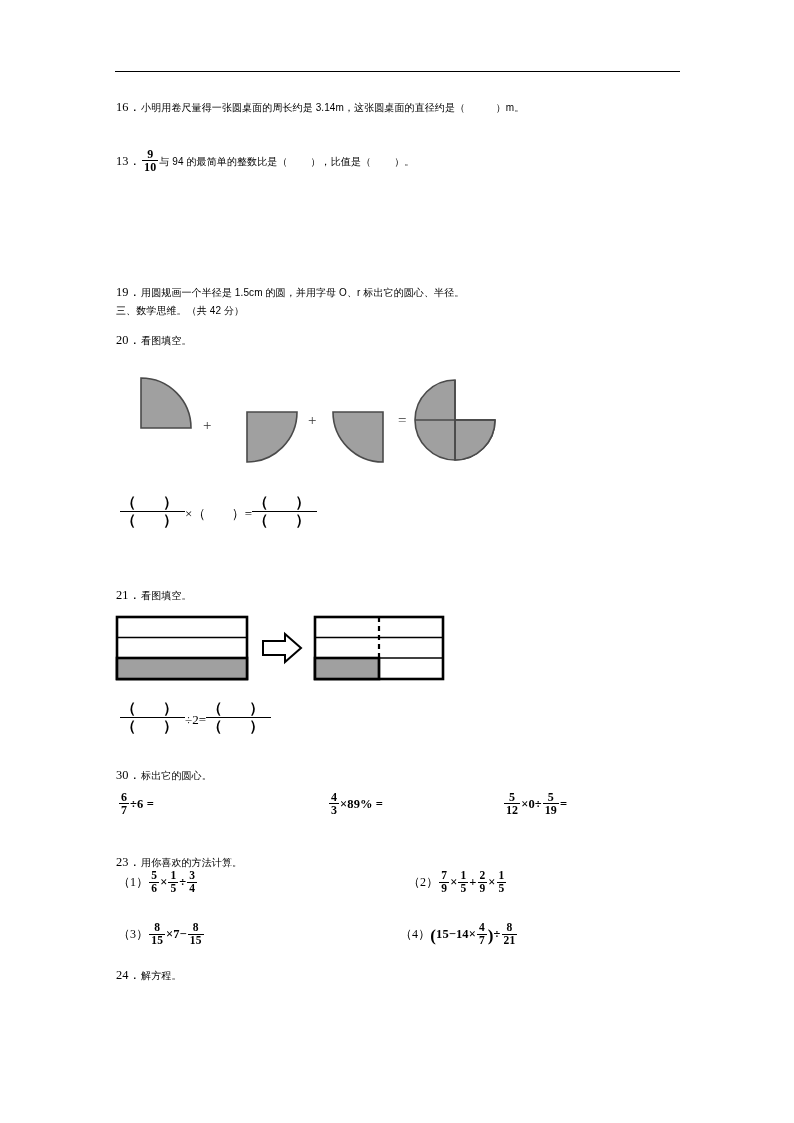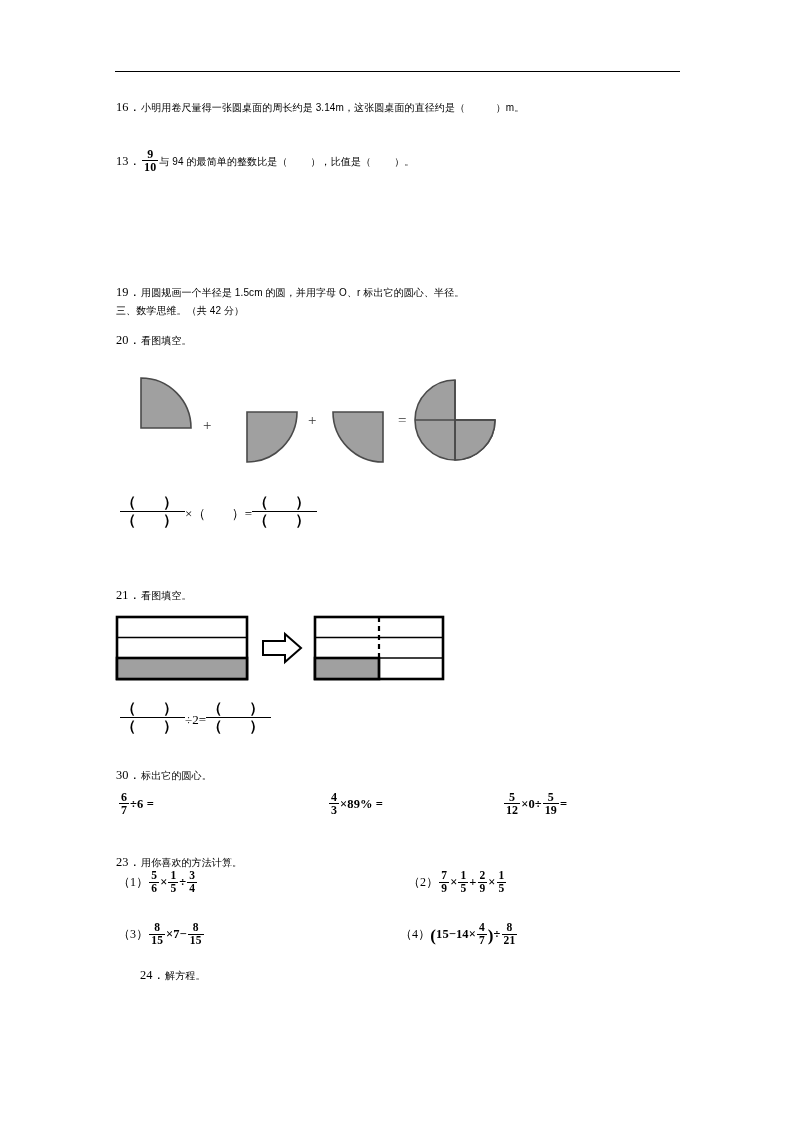--- a/index.html
+++ b/index.html
@@ -186,17 +186,17 @@
   </div>
 
   <div class="q-line" style="left:118px; top:922px;">
     <span class="label-idx">（3）</span><span class="frac frac-sm"><span class="n">8</span><span class="d">15</span></span><span class="op-b">×7−</span><span class="frac frac-sm"><span class="n">8</span><span class="d">15</span></span>
   </div>
 
   <div class="q-line" style="left:400px; top:922px;">
     <span class="label-idx">（4）</span><span class="op-b" style="font-size:17px; vertical-align:-0.18em;">(</span><span class="op-b">15−14×</span><span class="frac frac-sm"><span class="n">4</span><span class="d">7</span></span><span class="op-b" style="font-size:17px; vertical-align:-0.18em;">)</span><span class="op-b">÷</span><span class="frac frac-sm"><span class="n">8</span><span class="d">21</span></span>
   </div>
 
-  <div class="q-line" style="left:116px; top:965px;margin-left:24px;">
+  <div class="q-line" style="left:116px; top:965px;">
     <span class="num">24．</span><span class="cn">解方程。</span>
   </div>
 
 </div>
 
 </body></html>

